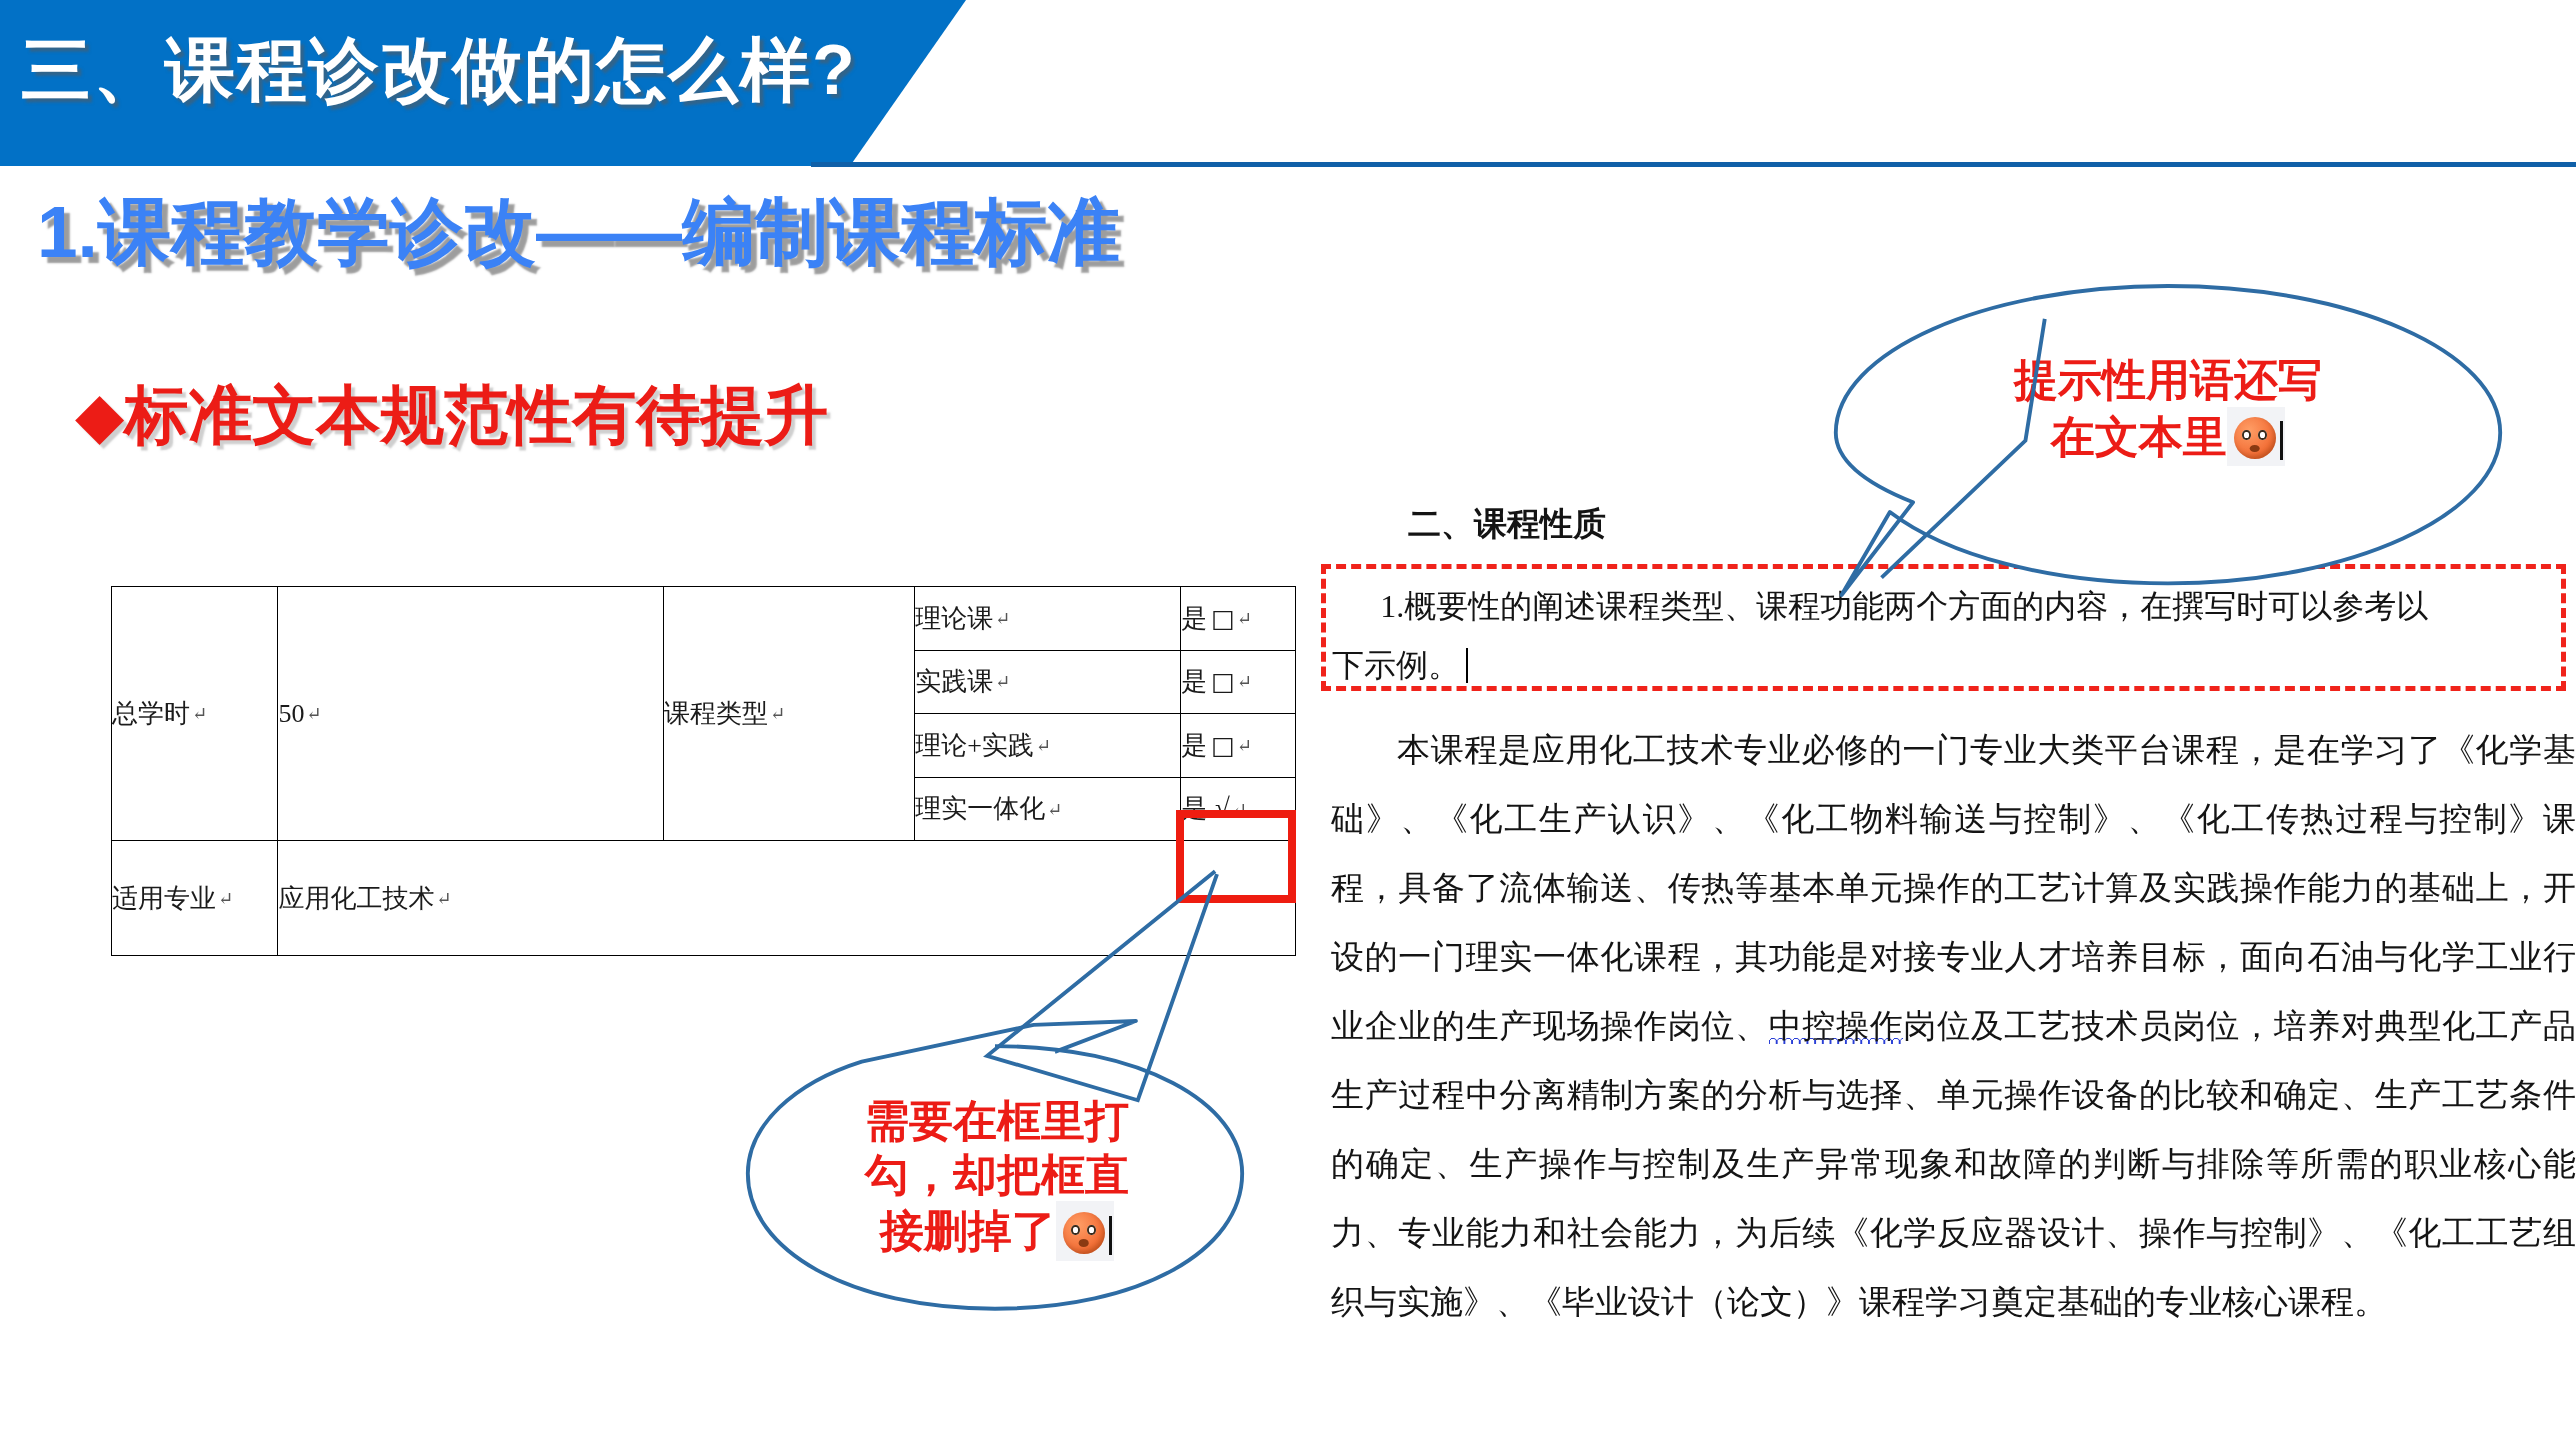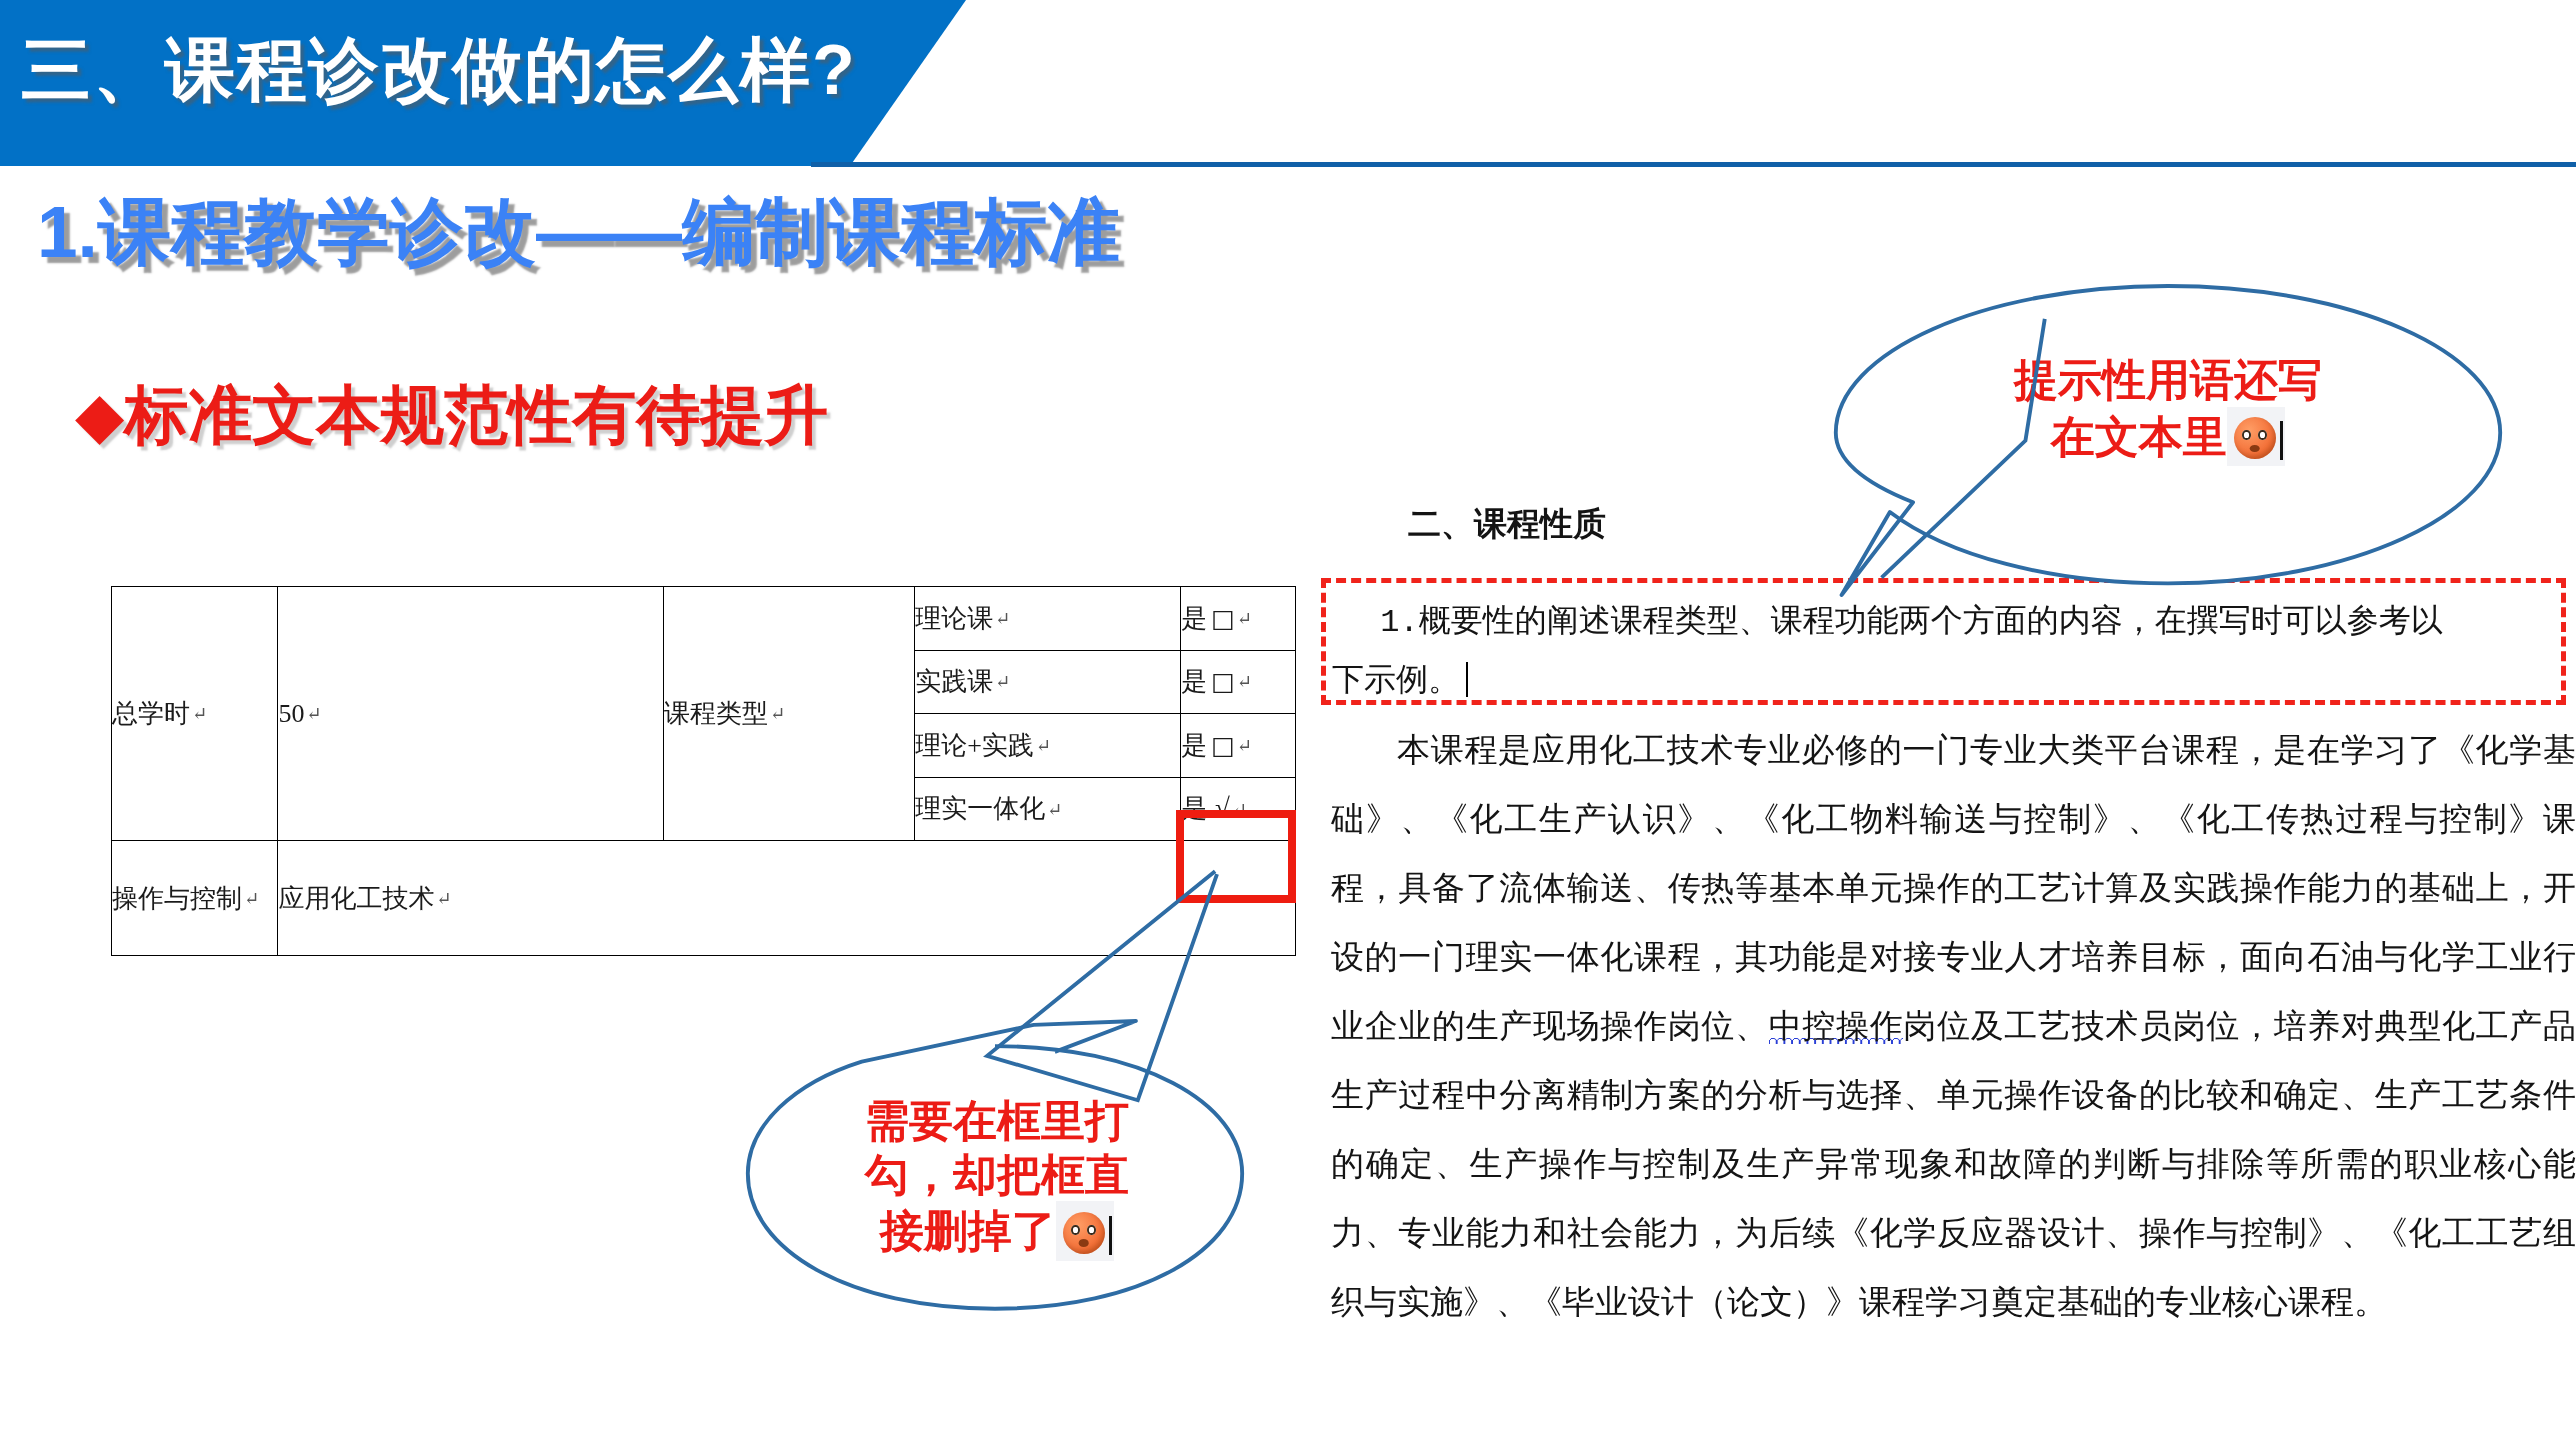--- a/index.html
+++ b/index.html
@@ -71,22 +71,22 @@
 
   
   .doc{
     position:absolute;left:1331px;top:502px;width:1245px;height:927px;
     font-family:"Liberation Serif","DejaVu Serif",serif;color:#141414;
   }
   .doc-head{
     position:absolute;left:77px;top:0px;font-size:33px;font-weight:bold;white-space:nowrap;
   }
   .doc-note{
-    position:absolute;left:-9.7px;top:76px;width:1245px;height:127px;
-    border:5.8px dashed #f0231b;box-sizing:border-box;font-family:Liberation Mono, monospace;
+    position:absolute;left:-9.7px;top:62px;width:1245px;height:127px;
+    border:5.8px dashed #f0231b;box-sizing:border-box;
   }
   .doc-note-l1{position:absolute;left:54px;top:15.5px;font-size:32px;white-space:nowrap;}
   .doc-note-l2{position:absolute;left:5.8px;top:75px;font-size:32px;white-space:nowrap;}
   .caret{display:inline-block;width:1.9px;height:35px;background:#000;vertical-align:-6.8px;margin-left:5.8px;}
   .doc-body{
     position:absolute;left:0px;top:214px;width:1245px;
     font-size:33px;line-height:69px;text-align:justify;
   }
   .doc-body p{margin:0;text-indent:66px;}
   .squig{
@@ -182,21 +182,21 @@
     <tr class="rowh">
       <td class="c-opt">
         <span>理实一体化</span><span class="pilcrow">↵</span>
       </td>
       <td class="c-yes">
         <span>是</span><span class="tick">√</span><span class="pilcrow">↵</span>
       </td>
     </tr>
     <tr style="height:92px">
       <td class="c-label thick-out">
-        <span>操作与控制</span><span class="pilcrow">↵</span>
+        <span>适用专业</span><span class="pilcrow">↵</span>
       </td>
       <td colspan="4">
         <span>应用化工技术</span><span class="pilcrow">↵</span>
       </td>
     </tr>
   </tbody>
     </table>
 
   <div class="redbox"></div>
 

